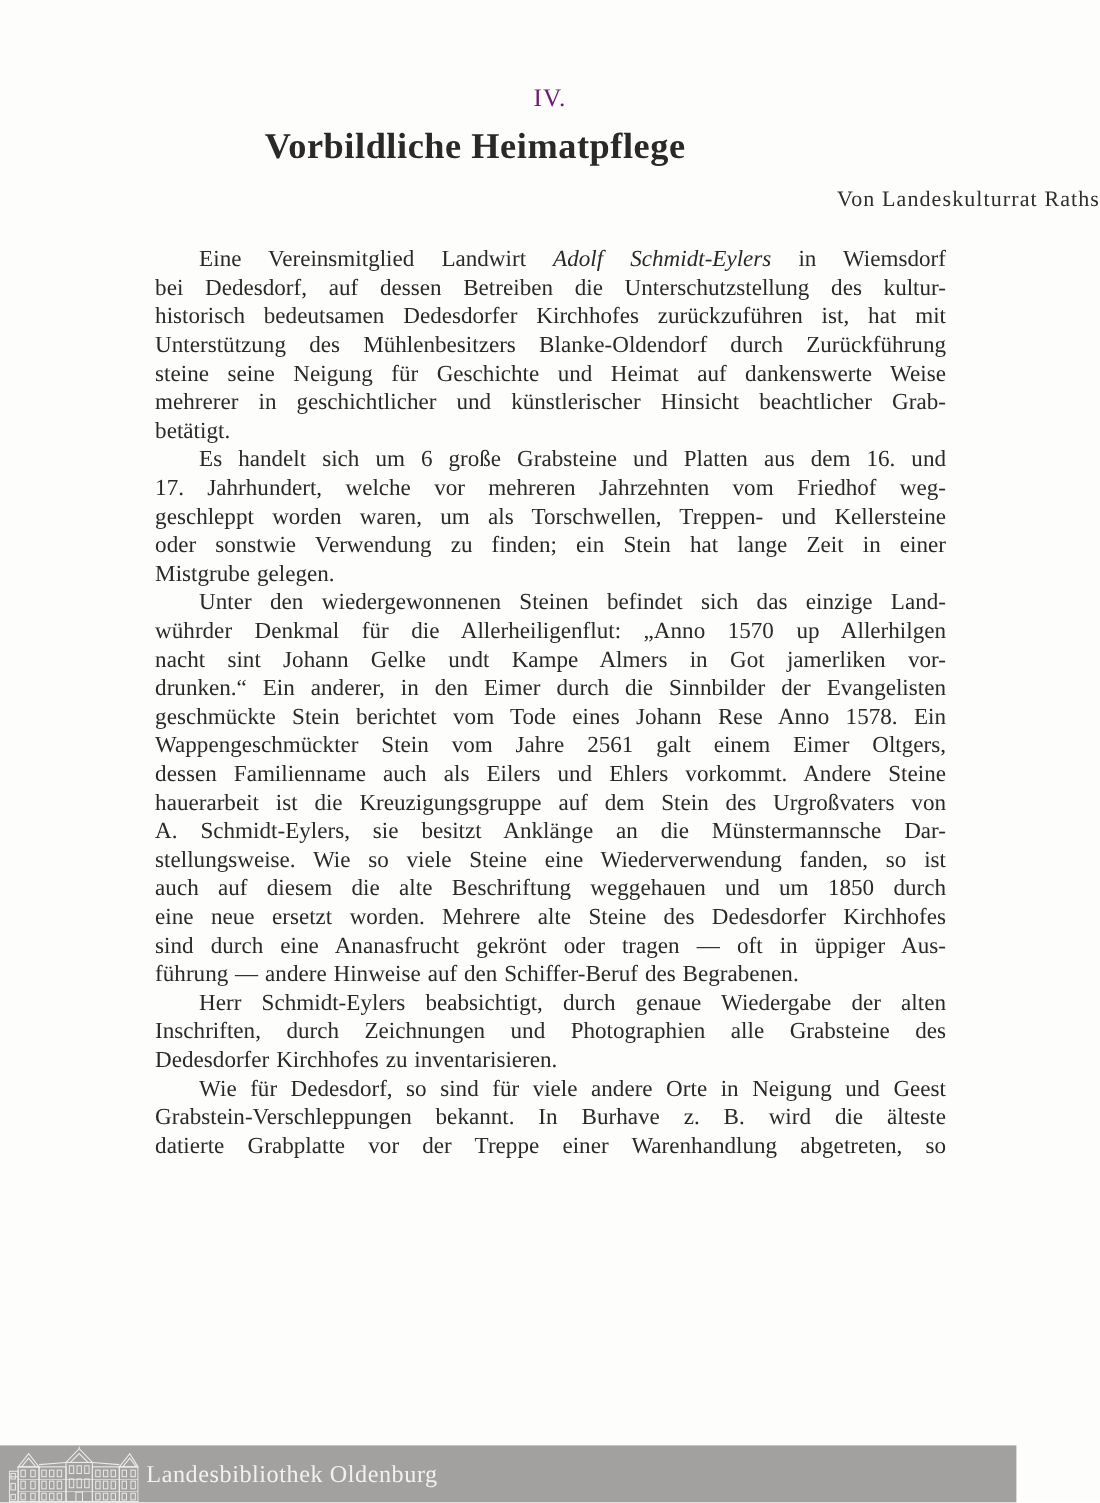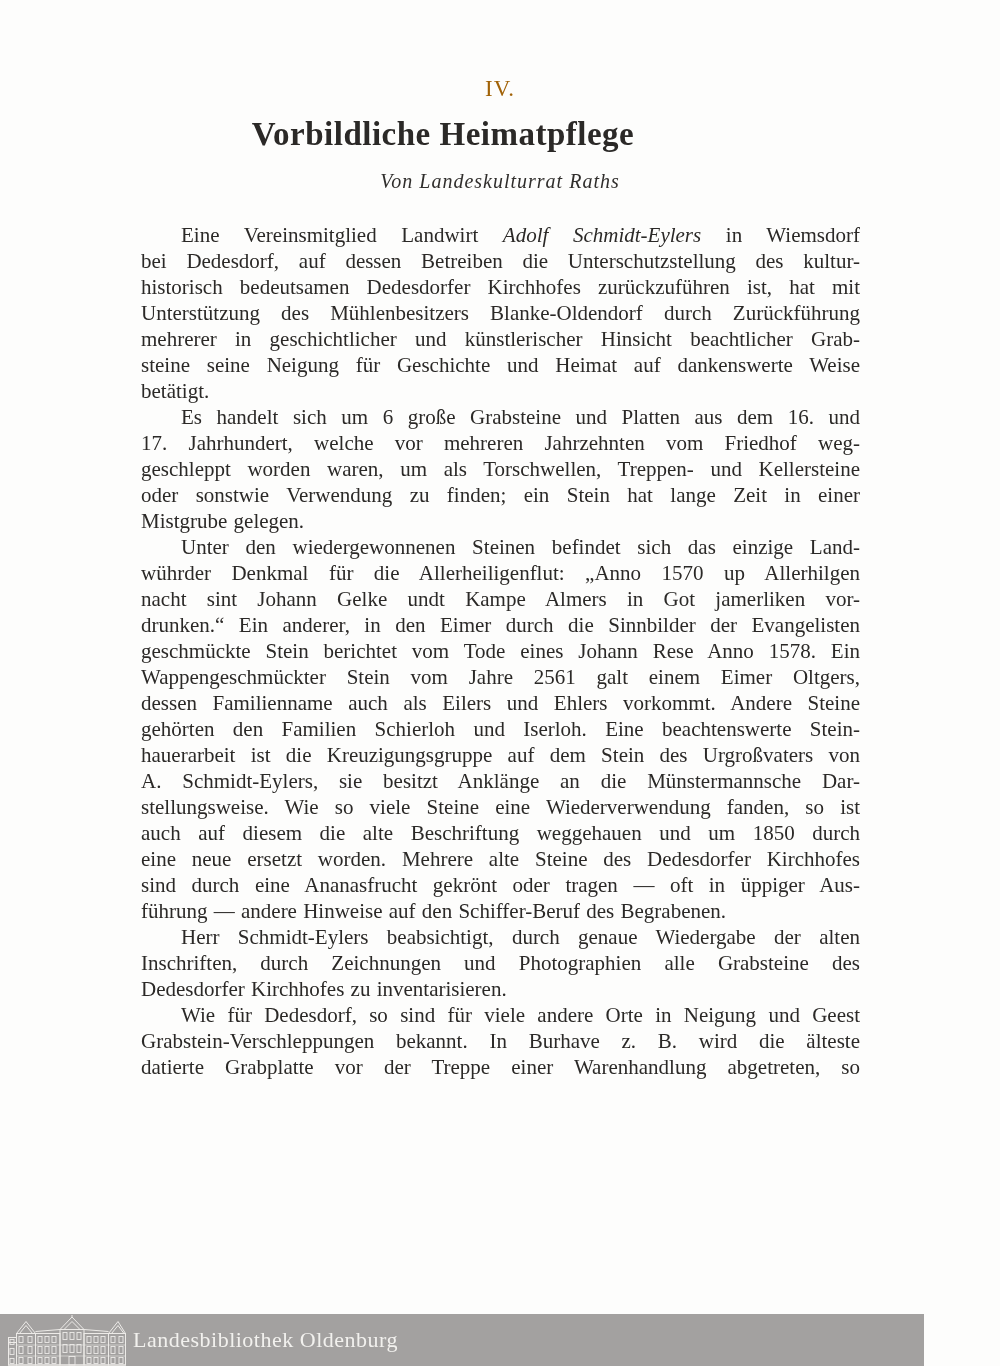--- a/index.html
+++ b/index.html
@@ -12,41 +12,39 @@
     overflow: hidden;
     font-family: "Liberation Serif", serif;
     color: #2b2927;
   }
   .section-number {
     position: absolute;
     top: 76px; left: 0; width: 1000px;
     text-align: center;
     font-size: 23px;
     letter-spacing: 1px;
-    color: #a16207;
+    color: #701a75;
   }
   .title {
     position: absolute;
     top: 116px; left: 0; width: 864px;
     margin: 0;
     text-align: center;
     font-size: 33px;
     font-weight: bold;
     letter-spacing: 0.5px;
     color: #2b2927;
-    padding-left: 11px;
   }
   .byline {
     position: absolute;
     top: 170px; left: 0; width: 1000px;
-    text-align: center;
+    text-align: right;
     font-size: 20px;
     letter-spacing: 1px;
     color: #302e2c;
-    font-style: italic;
   }
   .body-text {
     position: absolute;
     left: 141px;
     top: 222px;
     width: 719px;
     font-size: 21px;
   }
   .line {
     height: 26px;
@@ -95,36 +93,35 @@
 
   <h1 class="title">Vorbildliche Heimatpflege</h1>
 
   <div class="byline">Von Landeskulturrat Raths</div>
 
   <div class="body-text" id="body-text">
       <div class="line indent"><span>Eine Vereinsmitglied Landwirt </span><i>Adolf Schmidt-Eylers</i><span> in Wiemsdorf</span></div>
       <div class="line"><span>bei Dedesdorf, auf dessen Betreiben die Unterschutzstellung des kultur-</span></div>
       <div class="line"><span>historisch bedeutsamen Dedesdorfer Kirchhofes zurückzuführen ist, hat mit</span></div>
       <div class="line"><span>Unterstützung des Mühlenbesitzers Blanke-Oldendorf durch Zurückführung</span></div>
+      <div class="line"><span>steine seine Neigung für Geschichte und Heimat auf dankenswerte Weise</span></div>
       <div class="line"><span>mehrerer in geschichtlicher und künstlerischer Hinsicht beachtlicher Grab-</span></div>
-      <div class="line"><span>steine seine Neigung für Geschichte und Heimat auf dankenswerte Weise</span></div>
       <div class="line end"><span>betätigt.</span></div>
       <div class="line indent"><span>Es handelt sich um 6 große Grabsteine und Platten aus dem 16. und</span></div>
       <div class="line"><span>17. Jahrhundert, welche vor mehreren Jahrzehnten vom Friedhof weg-</span></div>
       <div class="line"><span>geschleppt worden waren, um als Torschwellen, Treppen- und Kellersteine</span></div>
       <div class="line"><span>oder sonstwie Verwendung zu finden; ein Stein hat lange Zeit in einer</span></div>
       <div class="line end"><span>Mistgrube gelegen.</span></div>
       <div class="line indent"><span>Unter den wiedergewonnenen Steinen befindet sich das einzige Land-</span></div>
       <div class="line"><span>wührder Denkmal für die Allerheiligenflut: „Anno 1570 up Allerhilgen</span></div>
       <div class="line"><span>nacht sint Johann Gelke undt Kampe Almers in Got jamerliken vor-</span></div>
       <div class="line"><span>drunken.“ Ein anderer, in den Eimer durch die Sinnbilder der Evangelisten</span></div>
       <div class="line"><span>geschmückte Stein berichtet vom Tode eines Johann Rese Anno 1578. Ein</span></div>
       <div class="line"><span>Wappengeschmückter Stein vom Jahre 2561 galt einem Eimer Oltgers,</span></div>
       <div class="line"><span>dessen Familienname auch als Eilers und Ehlers vorkommt. Andere Steine</span></div>
-      <div class="line"><span>gehörten den Familien Schierloh und Iserloh. Eine beachtenswerte Stein-</span></div>
       <div class="line"><span>hauerarbeit ist die Kreuzigungsgruppe auf dem Stein des Urgroßvaters von</span></div>
       <div class="line"><span>A. Schmidt-Eylers, sie besitzt Anklänge an die Münstermannsche Dar-</span></div>
       <div class="line"><span>stellungsweise. Wie so viele Steine eine Wiederverwendung fanden, so ist</span></div>
       <div class="line"><span>auch auf diesem die alte Beschriftung weggehauen und um 1850 durch</span></div>
       <div class="line"><span>eine neue ersetzt worden. Mehrere alte Steine des Dedesdorfer Kirchhofes</span></div>
       <div class="line"><span>sind durch eine Ananasfrucht gekrönt oder tragen — oft in üppiger Aus-</span></div>
       <div class="line end"><span>führung — andere Hinweise auf den Schiffer-Beruf des Begrabenen.</span></div>
       <div class="line indent"><span>Herr Schmidt-Eylers beabsichtigt, durch genaue Wiedergabe der alten</span></div>
       <div class="line"><span>Inschriften, durch Zeichnungen und Photographien alle Grabsteine des</span></div>
       <div class="line end"><span>Dedesdorfer Kirchhofes zu inventarisieren.</span></div>

